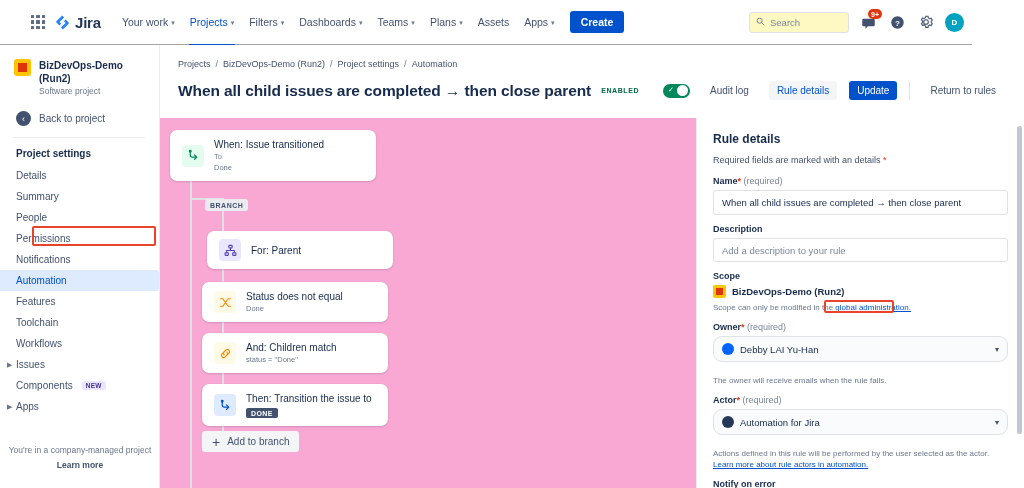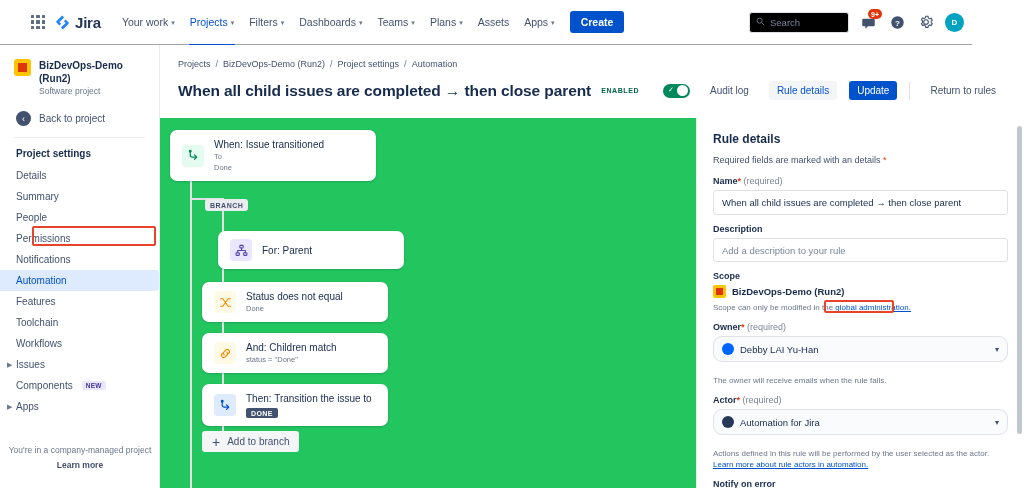--- a/index.html
+++ b/index.html
@@ -42,21 +42,21 @@
   .caret { font-size: 7px; color: #6B778C; line-height: 1; }
   .create-btn {
     background: #0052CC; color: #fff; font-size: 10.5px; font-weight: 600;
     padding: 5px 11px; border-radius: 3px; margin-left: 8px; cursor: pointer; border: none;
   }
   .topnav-right {
     margin-left: auto; display: flex; align-items: center; gap: 9px; padding-right: 4px;
   }
   .search-box {
     width: 100px; height: 21px; border: 1px solid #DFE1E6; border-radius: 3px;
-    display: flex; align-items: center; padding: 0 6px; gap: 5px; background: #000000;
+    display: flex; align-items: center; padding: 0 6px; gap: 5px; background: #fef9c3;
     cursor: text;
   }
   .search-box .sq { color: #6B778C; font-size: 10px; }
   .search-box .stext { color: #7A869A; font-size: 9.5px; }
   .icon-btn { width: 20px; height: 20px; position: relative; cursor: pointer;
     display:flex; align-items:center; justify-content:center; }
   .badge {
     position: absolute; top: -3px; right: -4px; background: #DE350B; color: #fff;
     font-size: 7px; font-weight: 700; border-radius: 7px; padding: 0.5px 3px; line-height: 9px;
     min-width: 13px; text-align: center;
@@ -132,21 +132,21 @@
   }
   .toggle .chk { position:absolute; left:5px; top:2px; font-size:7px; color:#fff; }
   .hbtn { font-size: 10px; color: #42526E; cursor: pointer; padding: 4px 8px; border-radius: 3px; }
   .hbtn.ghost { background: #F4F5F7; color: #0052CC; }
   .hbtn.primary { background: #0052CC; color: #fff; font-weight: 500; }
   .vsep { width: 1px; height: 18px; background: #DFE1E6; }
 
   
   .canvas {
     position: absolute; left: 160px; top: 118px; width: 536px; height: 370px;
-    background: #22c55e; overflow: hidden;
+    background: #f9a8d4; overflow: hidden;
   }
   .flow { position: relative; width: 100%; height: 100%; }
   .node {
     position: absolute; background: #fff; border-radius: 7px;
     box-shadow: 0 1px 2px rgba(9,30,66,0.15), 0 0 1px rgba(9,30,66,0.20);
     display: flex; align-items: center; gap: 10px; padding: 8px 12px; cursor: pointer;
   }
   .node-ico {
     width: 22px; height: 22px; border-radius: 4px; flex: 0 0 auto;
     display: flex; align-items: center; justify-content: center;
@@ -416,21 +416,21 @@
         </div>
         <div class="node-txt">
           <span class="node-title">When: Issue transitioned</span>
           <span class="node-sub">To</span>
           <span class="node-sub">Done</span>
         </div>
       </div>
 
       <div class="branch-pill" style="left:45px; top:81px;">BRANCH</div>
 
-      <div class="node" style="left:58px; top:113px; width:186px;">
+      <div class="node" style="left:47px; top:113px; width:186px;">
         <div class="node-ico" style="background:#EAE6FF;">
           <svg width="13" height="13" viewBox="0 0 24 24" fill="none" stroke="#5243AA" stroke-width="2" stroke-linecap="round">
             <rect x="9" y="2.5" width="6" height="5" rx="1"></rect>
               <rect x="2" y="16" width="6" height="5" rx="1"></rect>
               <rect x="16" y="16" width="6" height="5" rx="1"></rect>
             <path d="M12 7.5v4M5 16v-4h14v4"></path>
           </svg>
         </div>
         <div class="node-txt">
           <span class="node-title">For: Parent</span>

